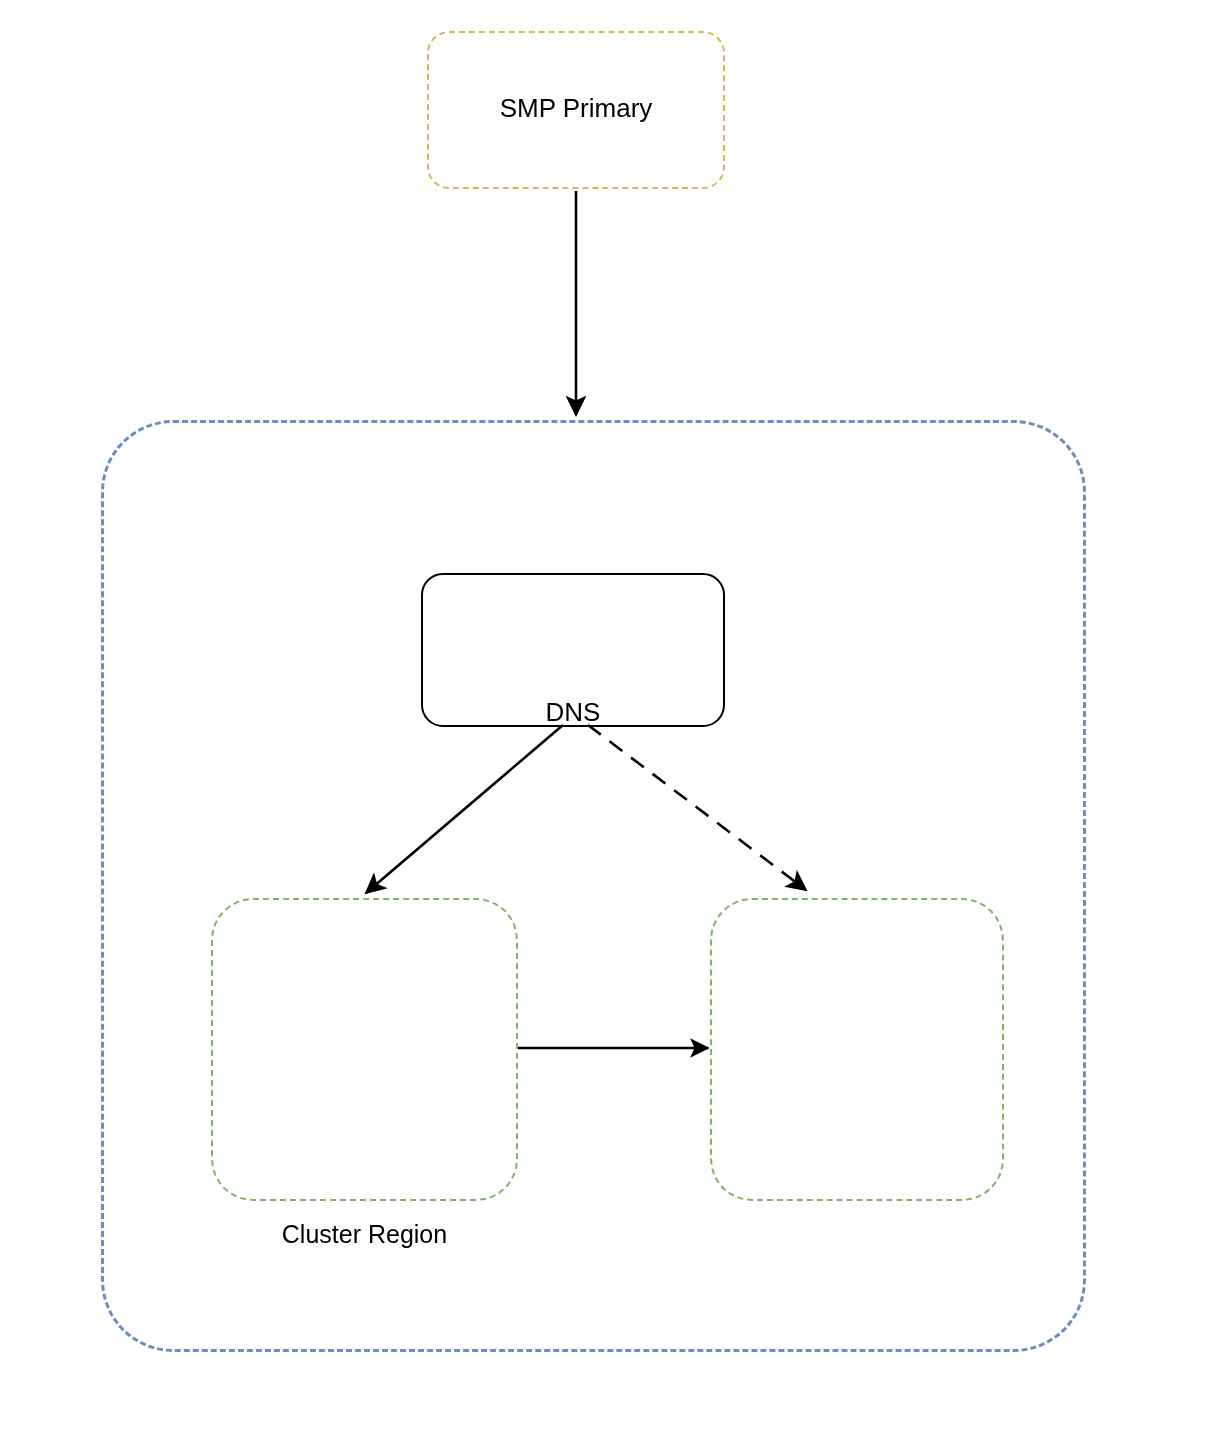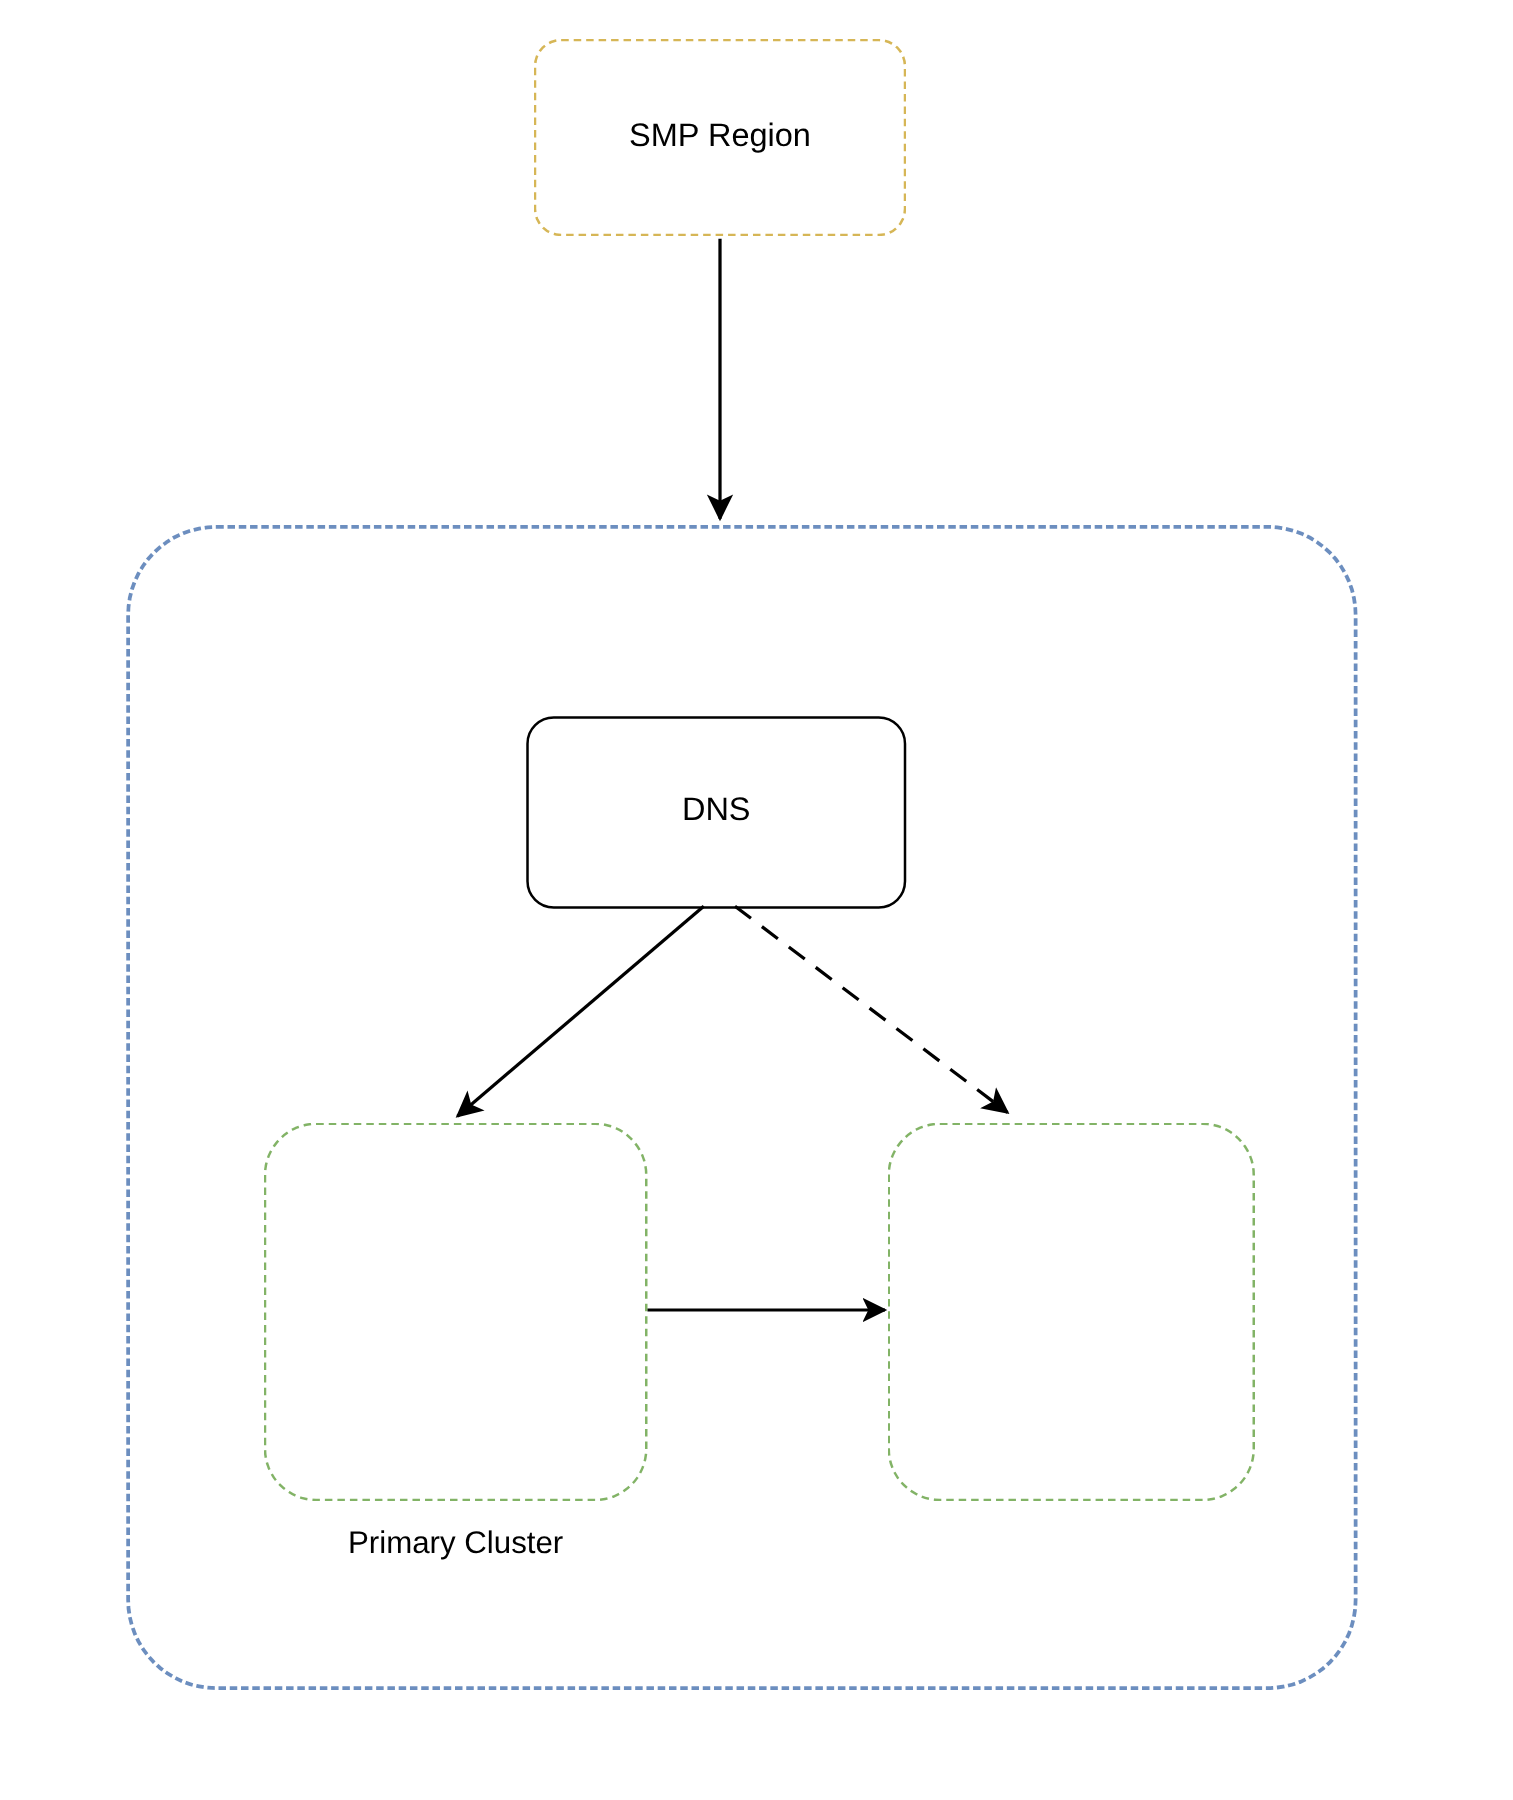--- a/index.html
+++ b/index.html
@@ -52,21 +52,21 @@
   }
   
   .dns-box {
     left: 421px;
     top: 573px;
     width: 304px;
     height: 154px;
     border: 2.5px solid #000000;
     border-radius: 22px;
     background: #ffffff;
-    align-items: flex-start;
+    align-items: flex-end;
     justify-content: center;
   }
   .dns-box .node-label {
     margin-top: 59px;
   }
   
   .region-box {
     position: absolute;
     box-sizing: border-box;
     border: 2.5px dashed #82b366;
@@ -124,31 +124,31 @@
   }
 </style>
 </head>
 <body>
 
 <div id="canvas">
 
   <div class="node infra-container"></div>
 
   <div class="node smp-cluster">
-    <span class="node-label">SMP Region</span>
+    <span class="node-label">SMP Primary</span>
   </div>
 
   <div class="node dns-box">
     <span class="node-label">DNS</span>
   </div>
 
   <div class="region-box region-primary">
     
   </div>
-  <div class="region-caption caption-primary">Primary Cluster</div>
+  <div class="region-caption caption-primary">Cluster Region</div>
 
   <div class="region-box region-secondary">
     
   </div>
 
   <svg class="edges">
     <defs>
       <marker id="arrowhead" viewBox="0 0 12 12" refX="10" refY="6" markerWidth="9" markerHeight="9" orient="auto-start-reverse" markerUnits="strokeWidth">
         <path d="M 0 0.6 L 11 6 L 0 11.4 L 2.6 6 Z" fill="#000000"></path>
       </marker>

